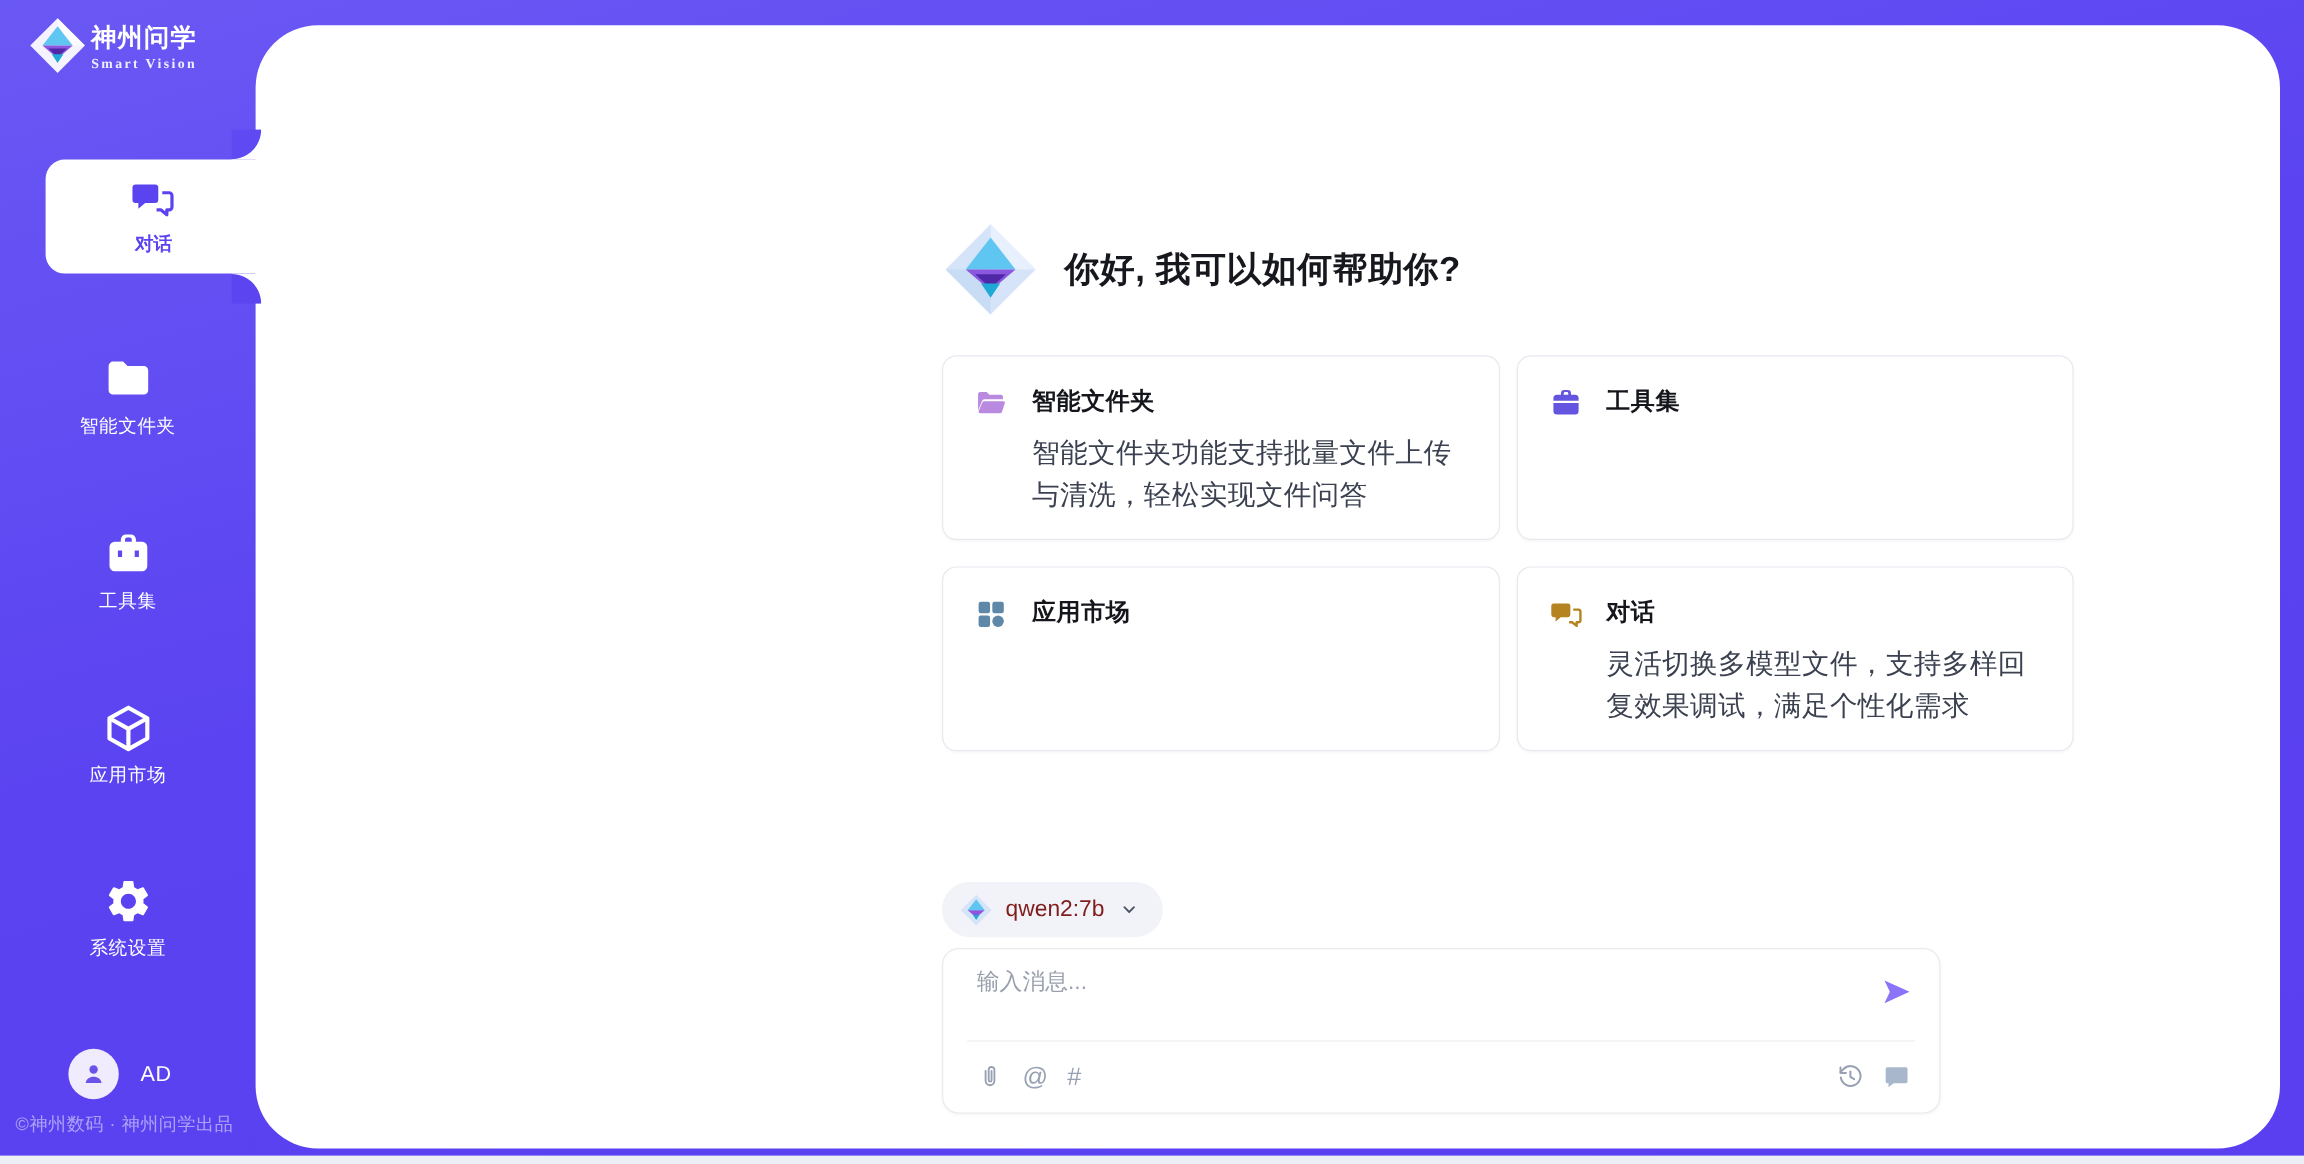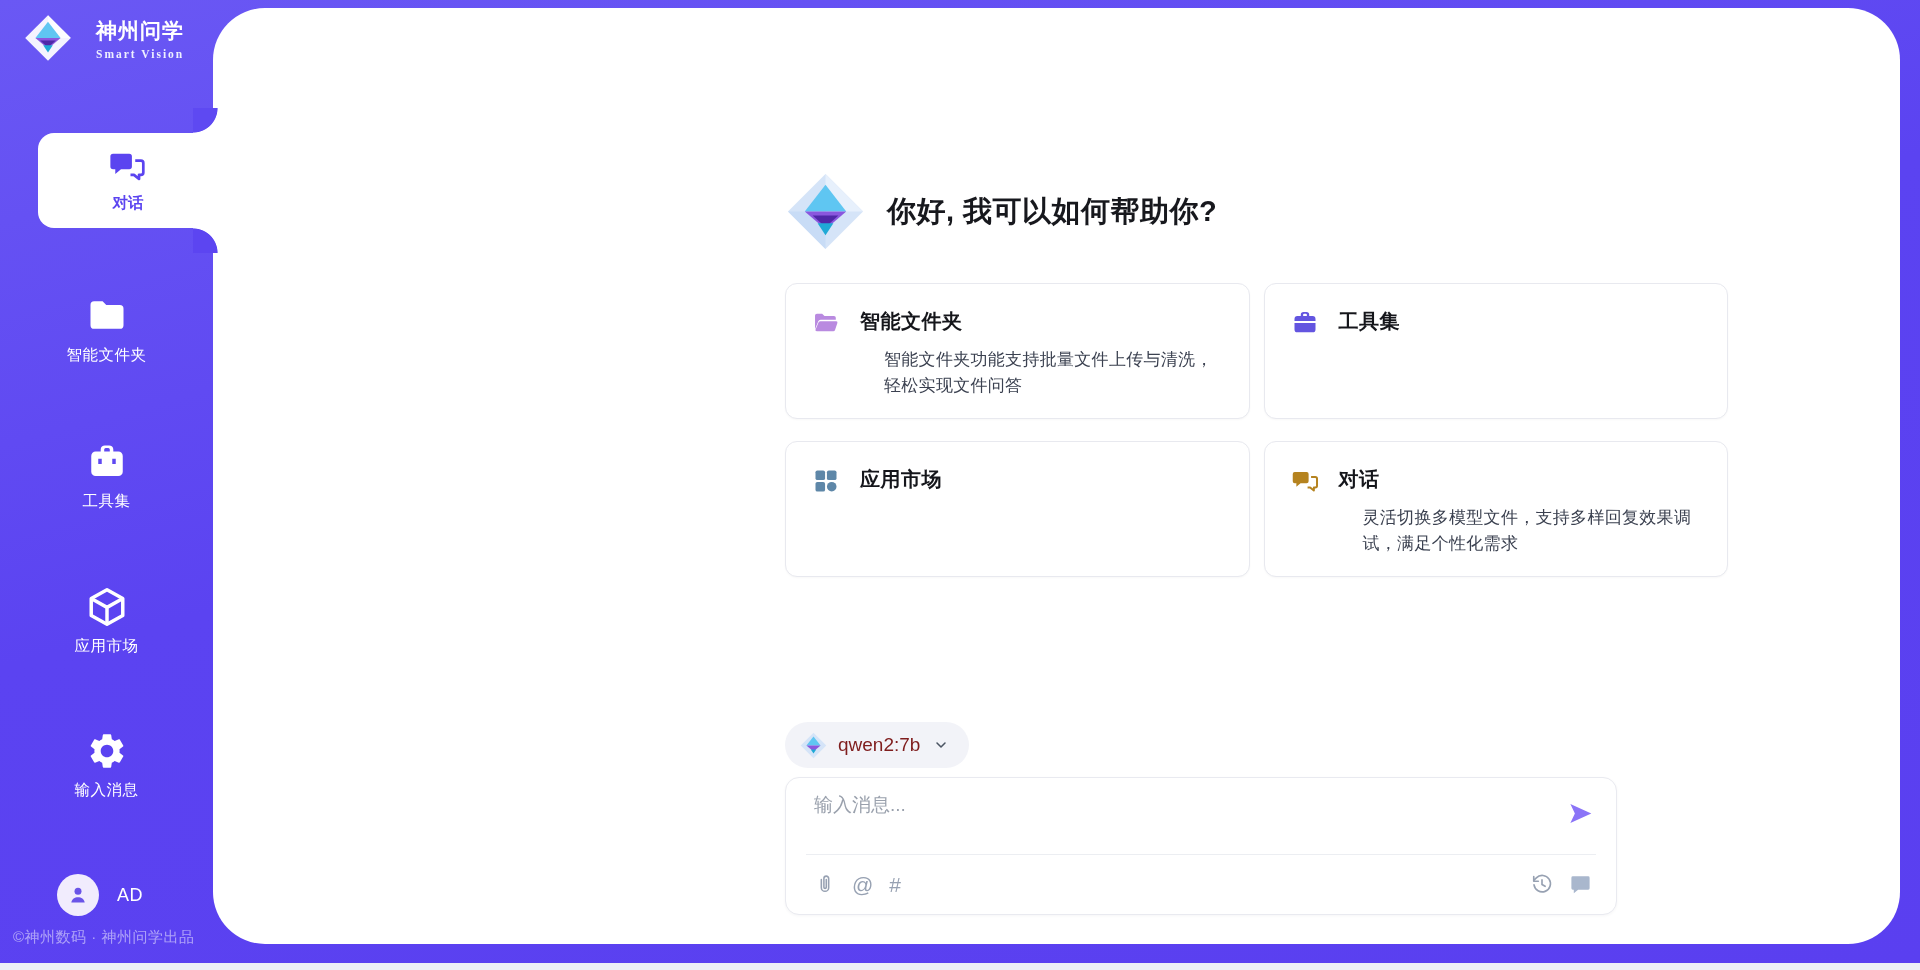--- a/index.html
+++ b/index.html
@@ -9,21 +9,21 @@
   .stage { position:relative; width:1920px; height:970px;
            background:linear-gradient(165deg,#6a58f4 0%,#5b43f1 45%,#5a3ff0 100%); }
 
   
   .bottom-strip { position:absolute; left:0; bottom:0; width:100%; height:7px;
                   background:#edeff7; }
 
   
   .sidebar { position:absolute; left:0; top:0; width:213px; height:963px; }
 
-  .brand { position:absolute; left:24px; top:14px; display:flex; align-items:center; gap:24px; }
+  .brand { position:absolute; left:24px; top:14px; display:flex; align-items:center; gap:4px; }
   .brand .logo { width:48px; height:48px; }
   .brand-text .t1 { color:#fff; font-size:21px; font-weight:700; letter-spacing:1px; }
   .brand-text .t2 { color:#eef0ff; font-size:11.5px; letter-spacing:2px; margin-top:3px; font-weight:600;font-family:Liberation Serif, serif; }
 
   .nav-item { position:absolute; left:0; width:213px; display:flex; flex-direction:column;
               align-items:center; gap:7px; cursor:pointer; }
   .nav-item .nav-icon { width:44px; height:44px; display:flex; align-items:center; justify-content:center; }
   .nav-item .nav-label { color:#fff; font-size:15.5px; letter-spacing:.5px; }
 
   
@@ -40,37 +40,37 @@
   .user-row { position:absolute; left:57px; top:874px; display:flex; align-items:center; gap:18px; }
   .avatar { width:42px; height:42px; border-radius:50%; background:#f1ecfd;
             display:flex; align-items:center; justify-content:center; }
   .avatar svg { width:24px; height:24px; }
   .user-name { color:#fff; font-size:18px; letter-spacing:.5px; }
 
   .copyright { position:absolute; left:13px; top:928px; color:rgba(255,255,255,.5);
                font-size:15px; letter-spacing:.5px; }
 
   
-  .main-panel { position:absolute; left:213px; top:8px; width:1687px; height:936px;
+  .main-panel { position:absolute; left:213px; top:21px; width:1687px; height:936px;
                 background:#fff; border-radius:52px; z-index:2; }
 
   .greeting { position:absolute; left:573px; top:164px; display:flex; align-items:center; gap:22px; }
   .greeting .logo { width:79px; height:79px; }
   .greeting-title { font-size:29px; font-weight:800; color:#17181d; letter-spacing:.5px; }
 
   .cards { position:absolute; left:572px; top:275px; width:943px;
            display:grid; grid-template-columns:1fr 1fr; gap:22px 14px; }
   .card { background:#fff; border:1px solid #e8e9ef; border-radius:12px;
           padding:24px 26px 20px 26px; min-height:129px;
           display:grid; grid-template-columns:28px 1fr; column-gap:20px; align-content:start;
           box-shadow:0 1px 2px rgba(16,24,40,.03); cursor:pointer; }
   .card .card-icon { width:28px; height:28px; margin-top:1px; }
   .card .card-title { font-size:20px; font-weight:800; color:#15161b; letter-spacing:.5px; }
-  .card .card-desc { grid-column:2; margin-top:10px; font-size:17px; line-height:1.5;
-                     color:#3b4150; letter-spacing:.3px;margin-left:24px; }
+  .card .card-desc { grid-column:2; margin-top:10px; font-size:23px; line-height:1.5;
+                     color:#3b4150; letter-spacing:.3px; }
 
   .model-pill { position:absolute; left:572px; top:714px; height:46px;
                 display:inline-flex; align-items:center; gap:11px; padding:0 20px 0 15px;
                 background:#f2f3f8; border-radius:24px; cursor:pointer; }
   .model-pill .logo { width:27px; height:27px; }
   .model-name { font-size:19px; color:#7f1d1d; }
   .chevron { width:16px; height:16px; margin-left:2px; }
 
   .composer { position:absolute; left:572px; top:769px; width:832px; height:138px;
               background:#fff; border:1px solid #e9eaf0; border-radius:14px;
@@ -154,21 +154,21 @@
       </span>
       <span class="nav-label">应用市场</span>
     </div>
 
     <div class="nav-item" style="top:729px;">
       <span class="nav-icon">
         <svg viewBox="0 0 24 24" width="42" height="42" fill="#fff">
           <path d="M19.14 12.94c.04-.3.06-.61.06-.94s-.02-.64-.07-.94l2.03-1.58c.18-.14.23-.41.12-.61l-1.92-3.32c-.12-.22-.37-.29-.59-.22l-2.39.96c-.5-.38-1.03-.7-1.62-.94l-.36-2.54c-.04-.24-.24-.41-.48-.41h-3.84c-.24 0-.43.17-.47.41l-.36 2.54c-.59.24-1.13.57-1.62.94l-2.39-.96c-.22-.08-.47 0-.59.22L2.74 8.87c-.12.21-.08.47.12.61l2.03 1.58c-.05.3-.09.63-.09.94s.02.64.07.94l-2.03 1.58c-.18.14-.23.41-.12.61l1.92 3.32c.12.22.37.29.59.22l2.39-.96c.5.38 1.03.7 1.62.94l.36 2.54c.05.24.24.41.48.41h3.84c.24 0 .44-.17.47-.41l.36-2.54c.59-.24 1.13-.56 1.62-.94l2.39.96c.22.08.47 0 .59-.22l1.92-3.32c.12-.22.07-.47-.12-.61l-2.01-1.58zM12 15.6c-1.98 0-3.6-1.62-3.6-3.6s1.62-3.6 3.6-3.6 3.6 1.62 3.6 3.6-1.62 3.6-3.6 3.6z"></path>
         </svg>
       </span>
-      <span class="nav-label">输入消息</span>
+      <span class="nav-label">系统设置</span>
     </div>
 
     <div class="user-row">
       <span class="avatar">
         <svg viewBox="0 0 24 24" fill="#6a54e8">
           <circle cx="12" cy="8.3" r="3.5"></circle>
           <path d="M5.3 19.6c.6-3.5 3.4-5.3 6.7-5.3s6.1 1.8 6.7 5.3z"></path>
         </svg>
       </span>
       <span class="user-name">AD</span>

